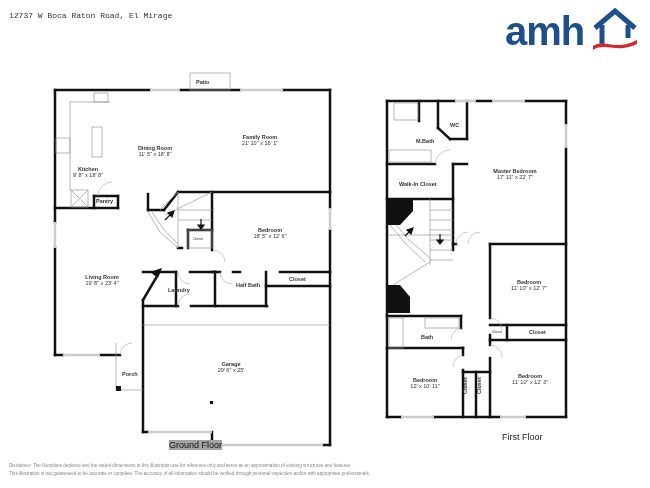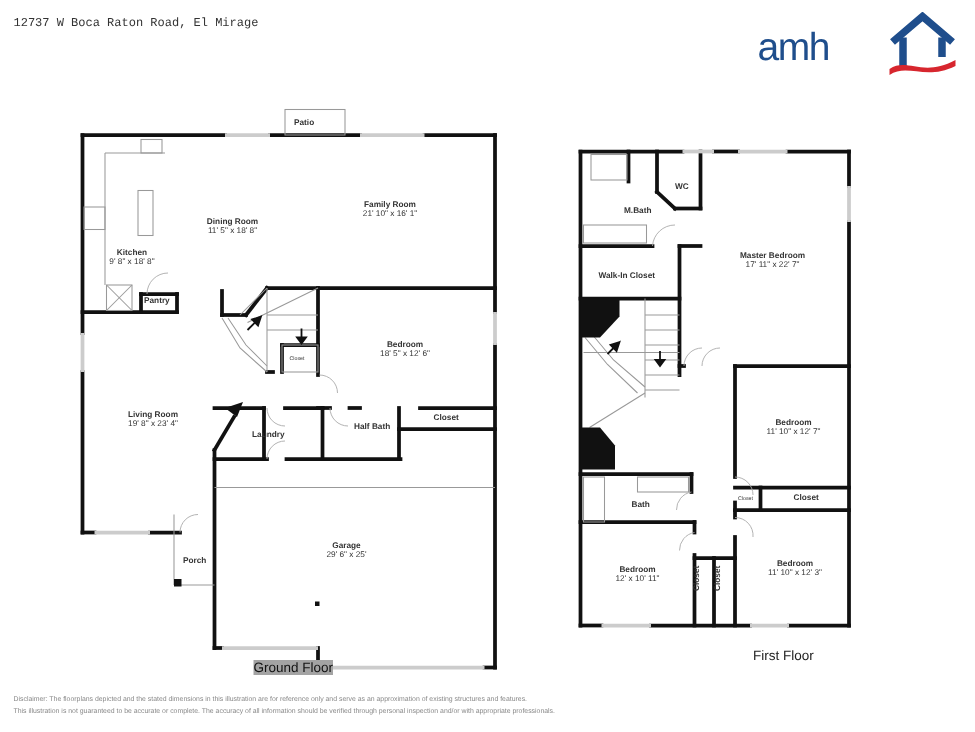--- a/index.html
+++ b/index.html
@@ -1,19 +1,19 @@
 <!DOCTYPE html>
 <html><head>
 <meta charset="utf-8">
 <style>
   html, body { margin:0; padding:0; background:#ffffff; }
   body { width:650px; height:488px; position:relative; overflow:hidden; font-family:"Liberation Sans", sans-serif; color:#222; }
   .address { position:absolute; left:9px; top:11px; font-size:8px; color:#333;font-family:Liberation Mono, monospace; }
   .logo { position:absolute; left:505px; top:8px; width:135px; height:45px; }
-  .logo-text { position:absolute; left:0; top:6px; font-size:26px; font-weight:normal; color:#1f4e8c; letter-spacing:-1px; font-family:"Liberation Sans", sans-serif; line-height:34px; }
+  .logo-text { position:absolute; left:0; top:6px; font-size:40px; font-weight:bold; color:#1f4e8c; letter-spacing:-1px; font-family:"Liberation Sans", sans-serif; line-height:34px; }
   .plan { position:absolute; left:0; top:0; width:650px; height:488px; }
   .floor-label { position:absolute; font-size:9px; color:#222; }
   .ground-floor { left:169px; top:440px; font-size:9px; color:#111; background:#a3a3a3; }
   .first-floor { left:462px; top:432px;padding-left:40px; }
   .disclaimer { position:absolute; left:9px; top:462px; font-size:4.6px; color:#888; line-height:8px; width:640px; }
 </style>
 </head>
 <body>
 
 <div class="address">12737 W Boca Raton Road, El Mirage</div>

